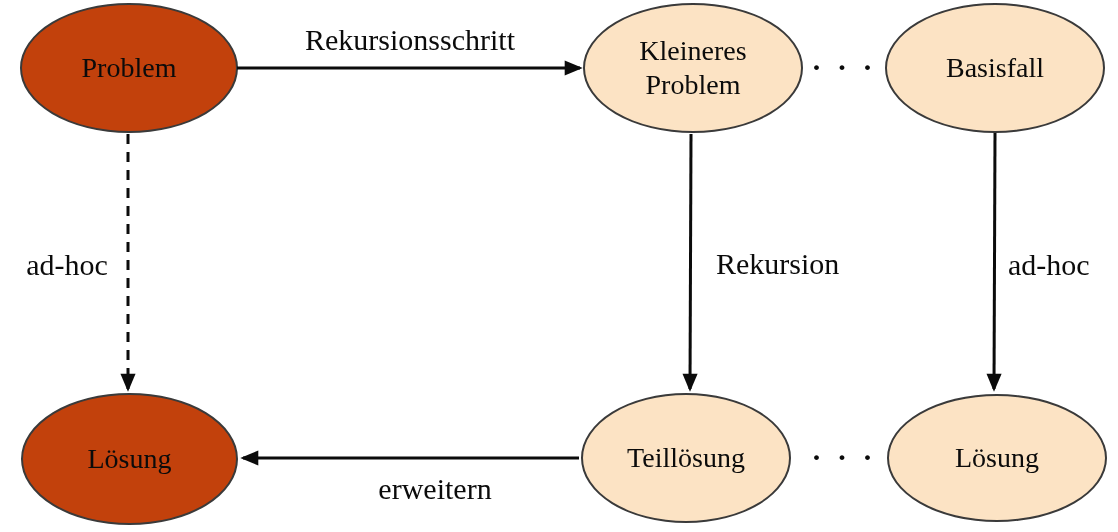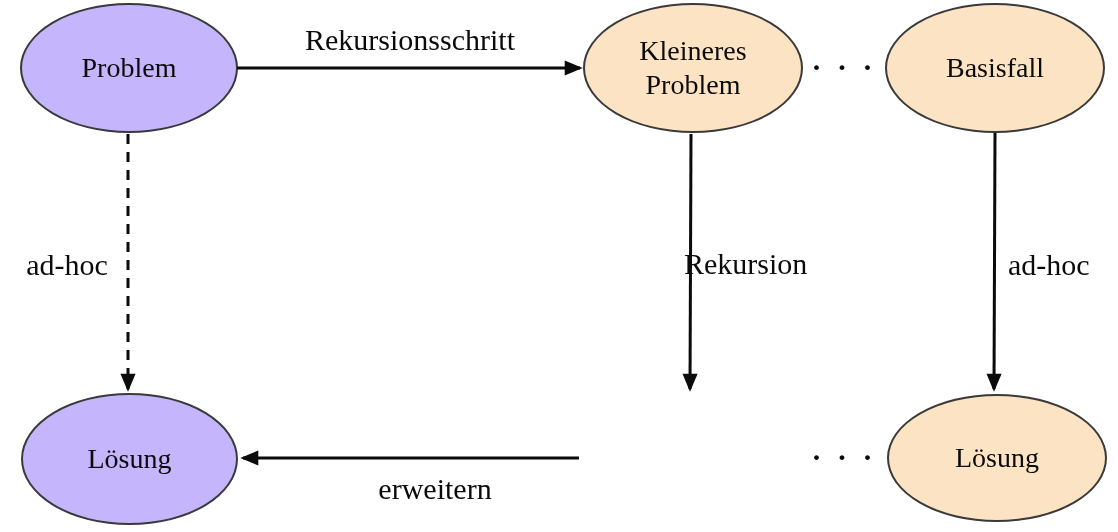--- a/index.html
+++ b/index.html
@@ -19,21 +19,21 @@
     display: flex;
     align-items: center;
     justify-content: center;
     text-align: center;
     font-size: 28px;
     line-height: 1.22;
     padding: 0 24px;
     box-sizing: border-box;
     z-index: 2;
   }
-  .node.blue   { background: #c4b5fd; }
+  .node.blue   { background: #c2410c; }
   .node.orange { background: #fce3c4; }
 
   #node-problem            { left: 20px;  top: 3px;   width: 218px; height: 130px; }
   #node-kleineres-problem  { left: 583px; top: 3px;   width: 220px; height: 130px; }
   #node-basisfall          { left: 885px; top: 3px;   width: 220px; height: 130px; }
   #node-loesung-links      { left: 21px;  top: 393px; width: 217px; height: 132px; }
   #node-teilloesung        { left: 581px; top: 393px; width: 210px; height: 130px; }
   #node-loesung-rechts     { left: 887px; top: 394px; width: 220px; height: 128px; }
 
   #edges-svg {
@@ -46,21 +46,21 @@
 
   .edge-label {
     position: absolute;
     font-size: 30px;
     line-height: 1;
     white-space: nowrap;
     z-index: 4;
   }
   #label-rekursionsschritt { left: 410px; top: 25px;  transform: translateX(-50%); }
   #label-adhoc-links       { left: 67px;  top: 250px; transform: translateX(-50%); }
-  #label-rekursion         { left: 684px; top: 249px; }
+  #label-rekursion         { left: 716px; top: 249px; }
   #label-adhoc-rechts      { left: 1008px;top: 250px; }
   #label-erweitern         { left: 411px; top: 474px; transform: translateX(-50%); margin-left: 24px; }
 
   .dots {
     position: absolute;
     font-size: 30px;
     font-weight: 700;
     line-height: 1;
     letter-spacing: 4px;
     transform: translateX(-50%);
@@ -83,20 +83,23 @@
   </div>
 
   <div id="node-basisfall" class="node orange">
     <span>Basisfall</span>
   </div>
 
   <div id="node-loesung-links" class="node blue">
     <span>Lösung</span>
   </div>
 
+  <div id="node-teilloesung" class="node orange">
+    <span>Teillösung</span>
+  </div>
 
   <div id="node-loesung-rechts" class="node orange">
     <span>Lösung</span>
   </div>
 
   <div id="dots-top" class="dots">· · ·</div>
   <div id="dots-bottom" class="dots">· · ·</div>
 
   <svg id="edges-svg" viewBox="0 0 1118 532" xmlns="http://www.w3.org/2000/svg">
     <defs>

